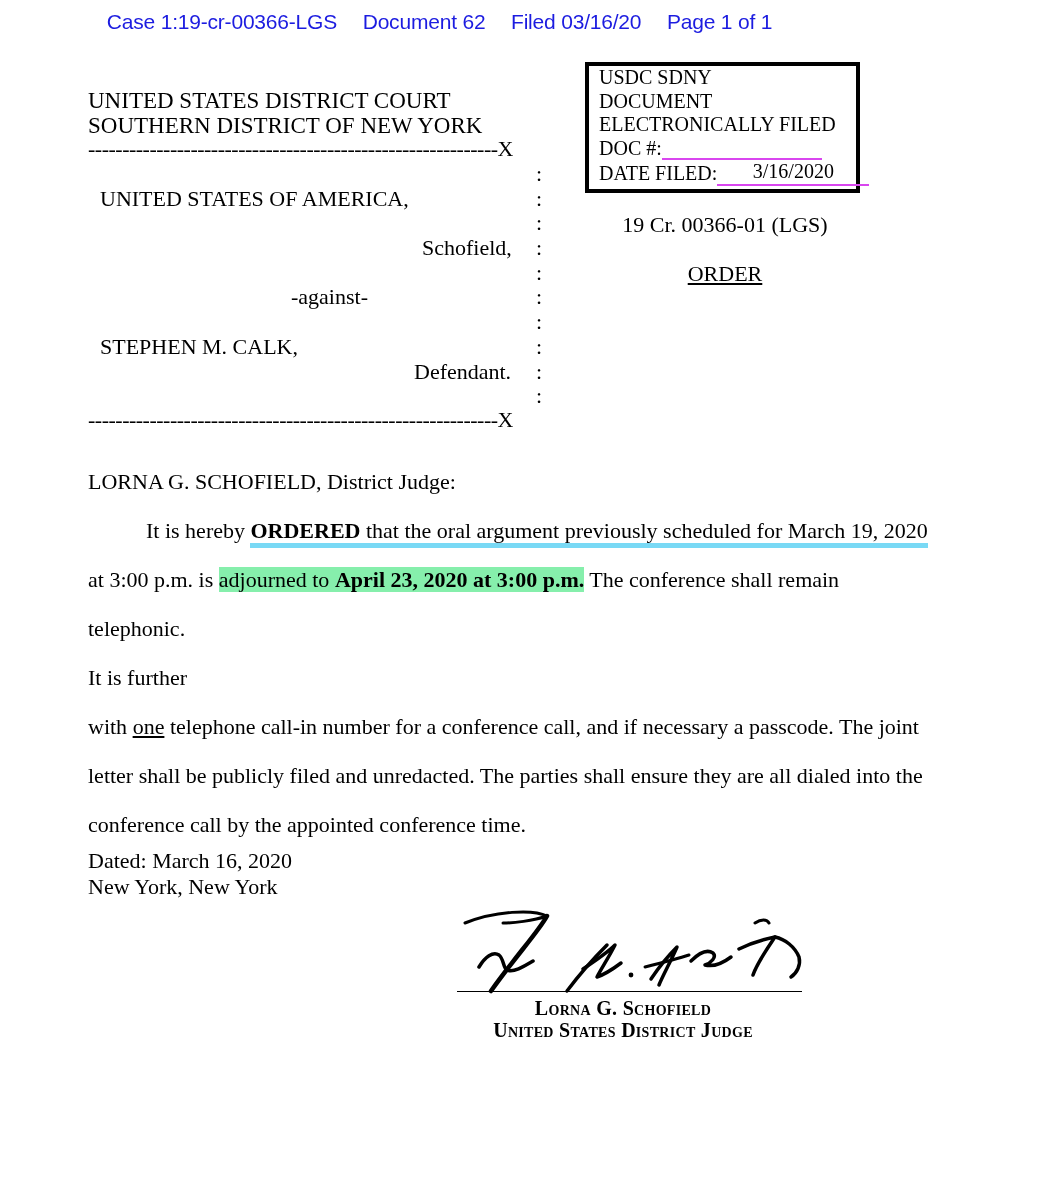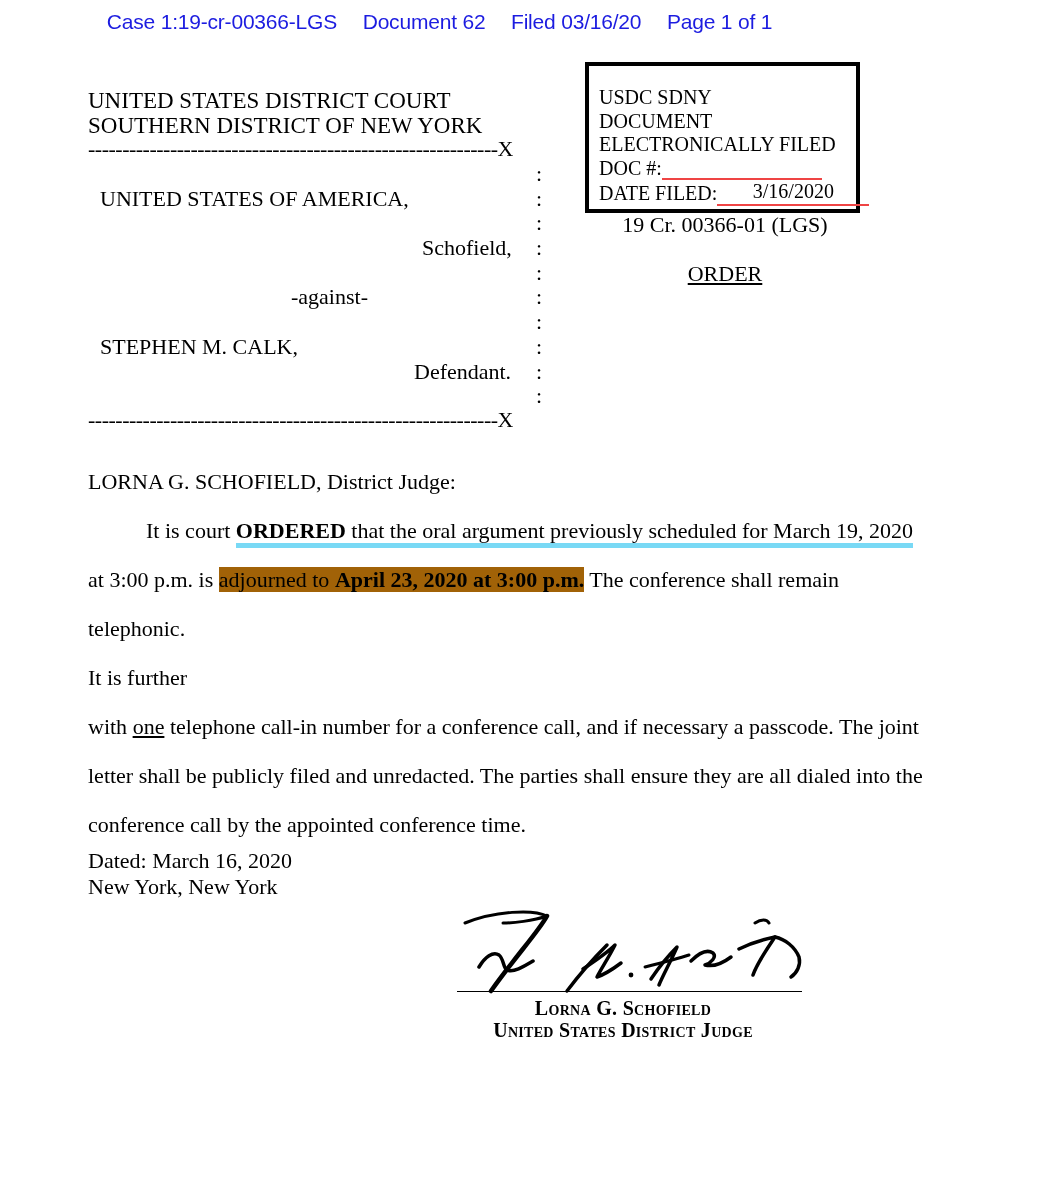--- a/index.html
+++ b/index.html
@@ -85,30 +85,30 @@
 
   
   .stamp-box {
     position: absolute;
     left: 585px;
     top: 62px;
     width: 275px;
     box-sizing: border-box;
     border: 4px solid #000;
     background: #fff;
-    padding: 20px 6px 3px 10px;
+    padding: 0 6px 3px 10px;
   }
   .stamp-line {
     font-size: 20px;
     line-height: 23.5px;
     white-space: nowrap;
   }
   .stamp-fill {
     display: inline-block;
-    border-bottom: 2px solid #ef4444;
+    border-bottom: 2px solid #d946ef;
     vertical-align: bottom;
     text-align: center;
   }
   .stamp-fill.blank { width: 160px; height: 20px; }
   .stamp-fill.dated { width: 152px; }
 
   
   .case-no {
     position: absolute;
     left: 585px;
@@ -134,21 +134,21 @@
     top: 457px;
     width: 845px;
     font-size: 22px;
     line-height: 49px;
   }
   .body-text p {
     margin: 0;
   }
   .indent { display: inline-block; width: 58px; }
   .hl {
-    background: #a16207;
+    background: #86efac;
   }
   .hl-thin {
     position: relative;
     background: transparent;
     margin-top: 46px;
   }
   .hl-thin::after {
     content: "";
     position: absolute;
     left: 0;
@@ -274,21 +274,21 @@
   </div>
 
   <div class="case-no">19 Cr. 00366-01 (LGS)</div>
   <div class="order-title"><u>ORDER</u></div>
 
   <div class="body-text">
 
     <p>LORNA G. SCHOFIELD, District Judge:</p>
 
     <p>
-      <span class="indent"></span><span>It is court </span><span class="hl-thin"><b>ORDERED</b><span> that the oral argument previously scheduled for March 19, 2020</span></span>
+      <span class="indent"></span><span>It is hereby </span><span class="hl-thin"><b>ORDERED</b><span> that the oral argument previously scheduled for March 19, 2020</span></span>
     </p>
 
     <p>
       <span>at 3:00 p.m. is </span><span class="hl"><span>adjourned to </span><b>April 23, 2020 at 3:00 p.m.</b></span><span>  The conference shall remain telephonic.</span>
     </p>
 
     <p>It is further</p>
 
 
     <p>

